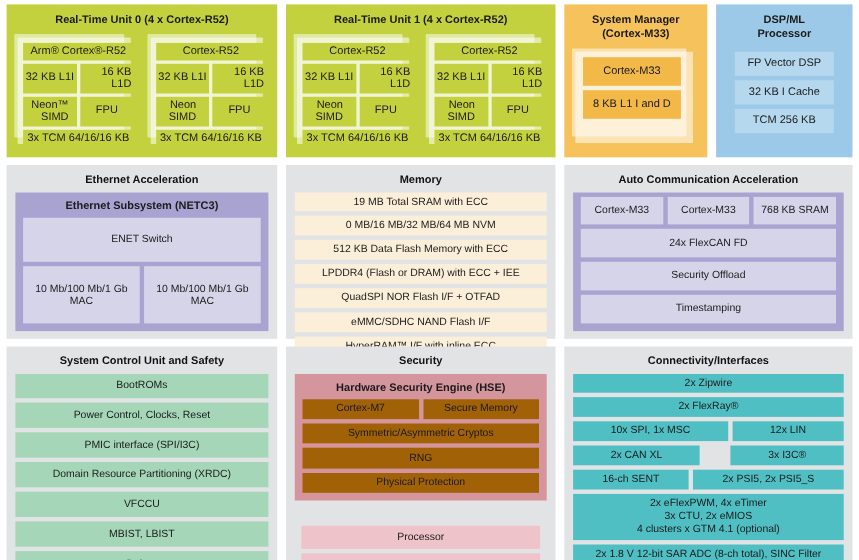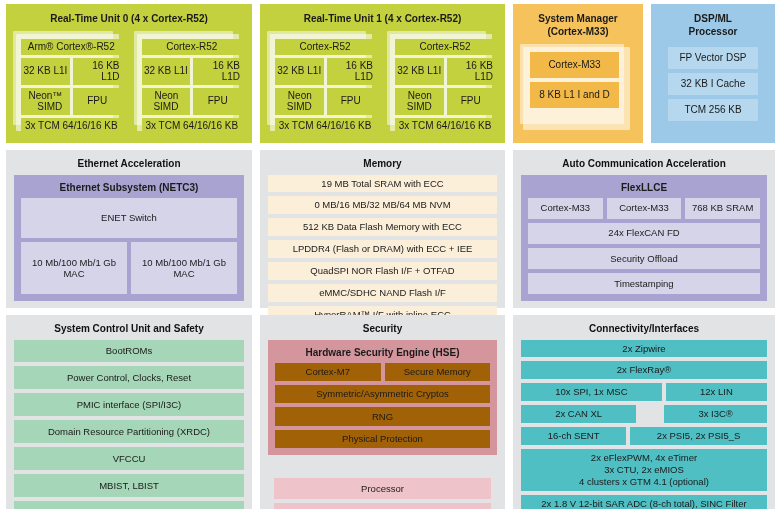--- a/index.html
+++ b/index.html
@@ -319,21 +319,20 @@
           <div class="list-item">eMMC/SDHC NAND Flash I/F</div>
           <div class="list-item">HyperRAM™ I/F with inline ECC</div>
         </div>
       </div>
     </div>
 
     <div class="panel col-c">
       <div class="panel-title">Auto Communication Acceleration</div>
       <div class="panel-body">
         <div class="subcontainer purple-box" style="flex:1 1 auto;">
-          <div class="sub-title">FlexLLCE</div>
           <div class="vstack">
             <div class="hstack" style="flex:1 1 auto;">
               <div class="cell2">Cortex-M33</div>
               <div class="cell2">Cortex-M33</div>
               <div class="cell2">768 KB SRAM</div>
             </div>
             <div class="cell2" style="flex:1 1 auto;">24x FlexCAN FD</div>
             <div class="cell2" style="flex:1 1 auto;">Security Offload</div>
             <div class="cell2" style="flex:1 1 auto;">Timestamping</div>
           </div>

